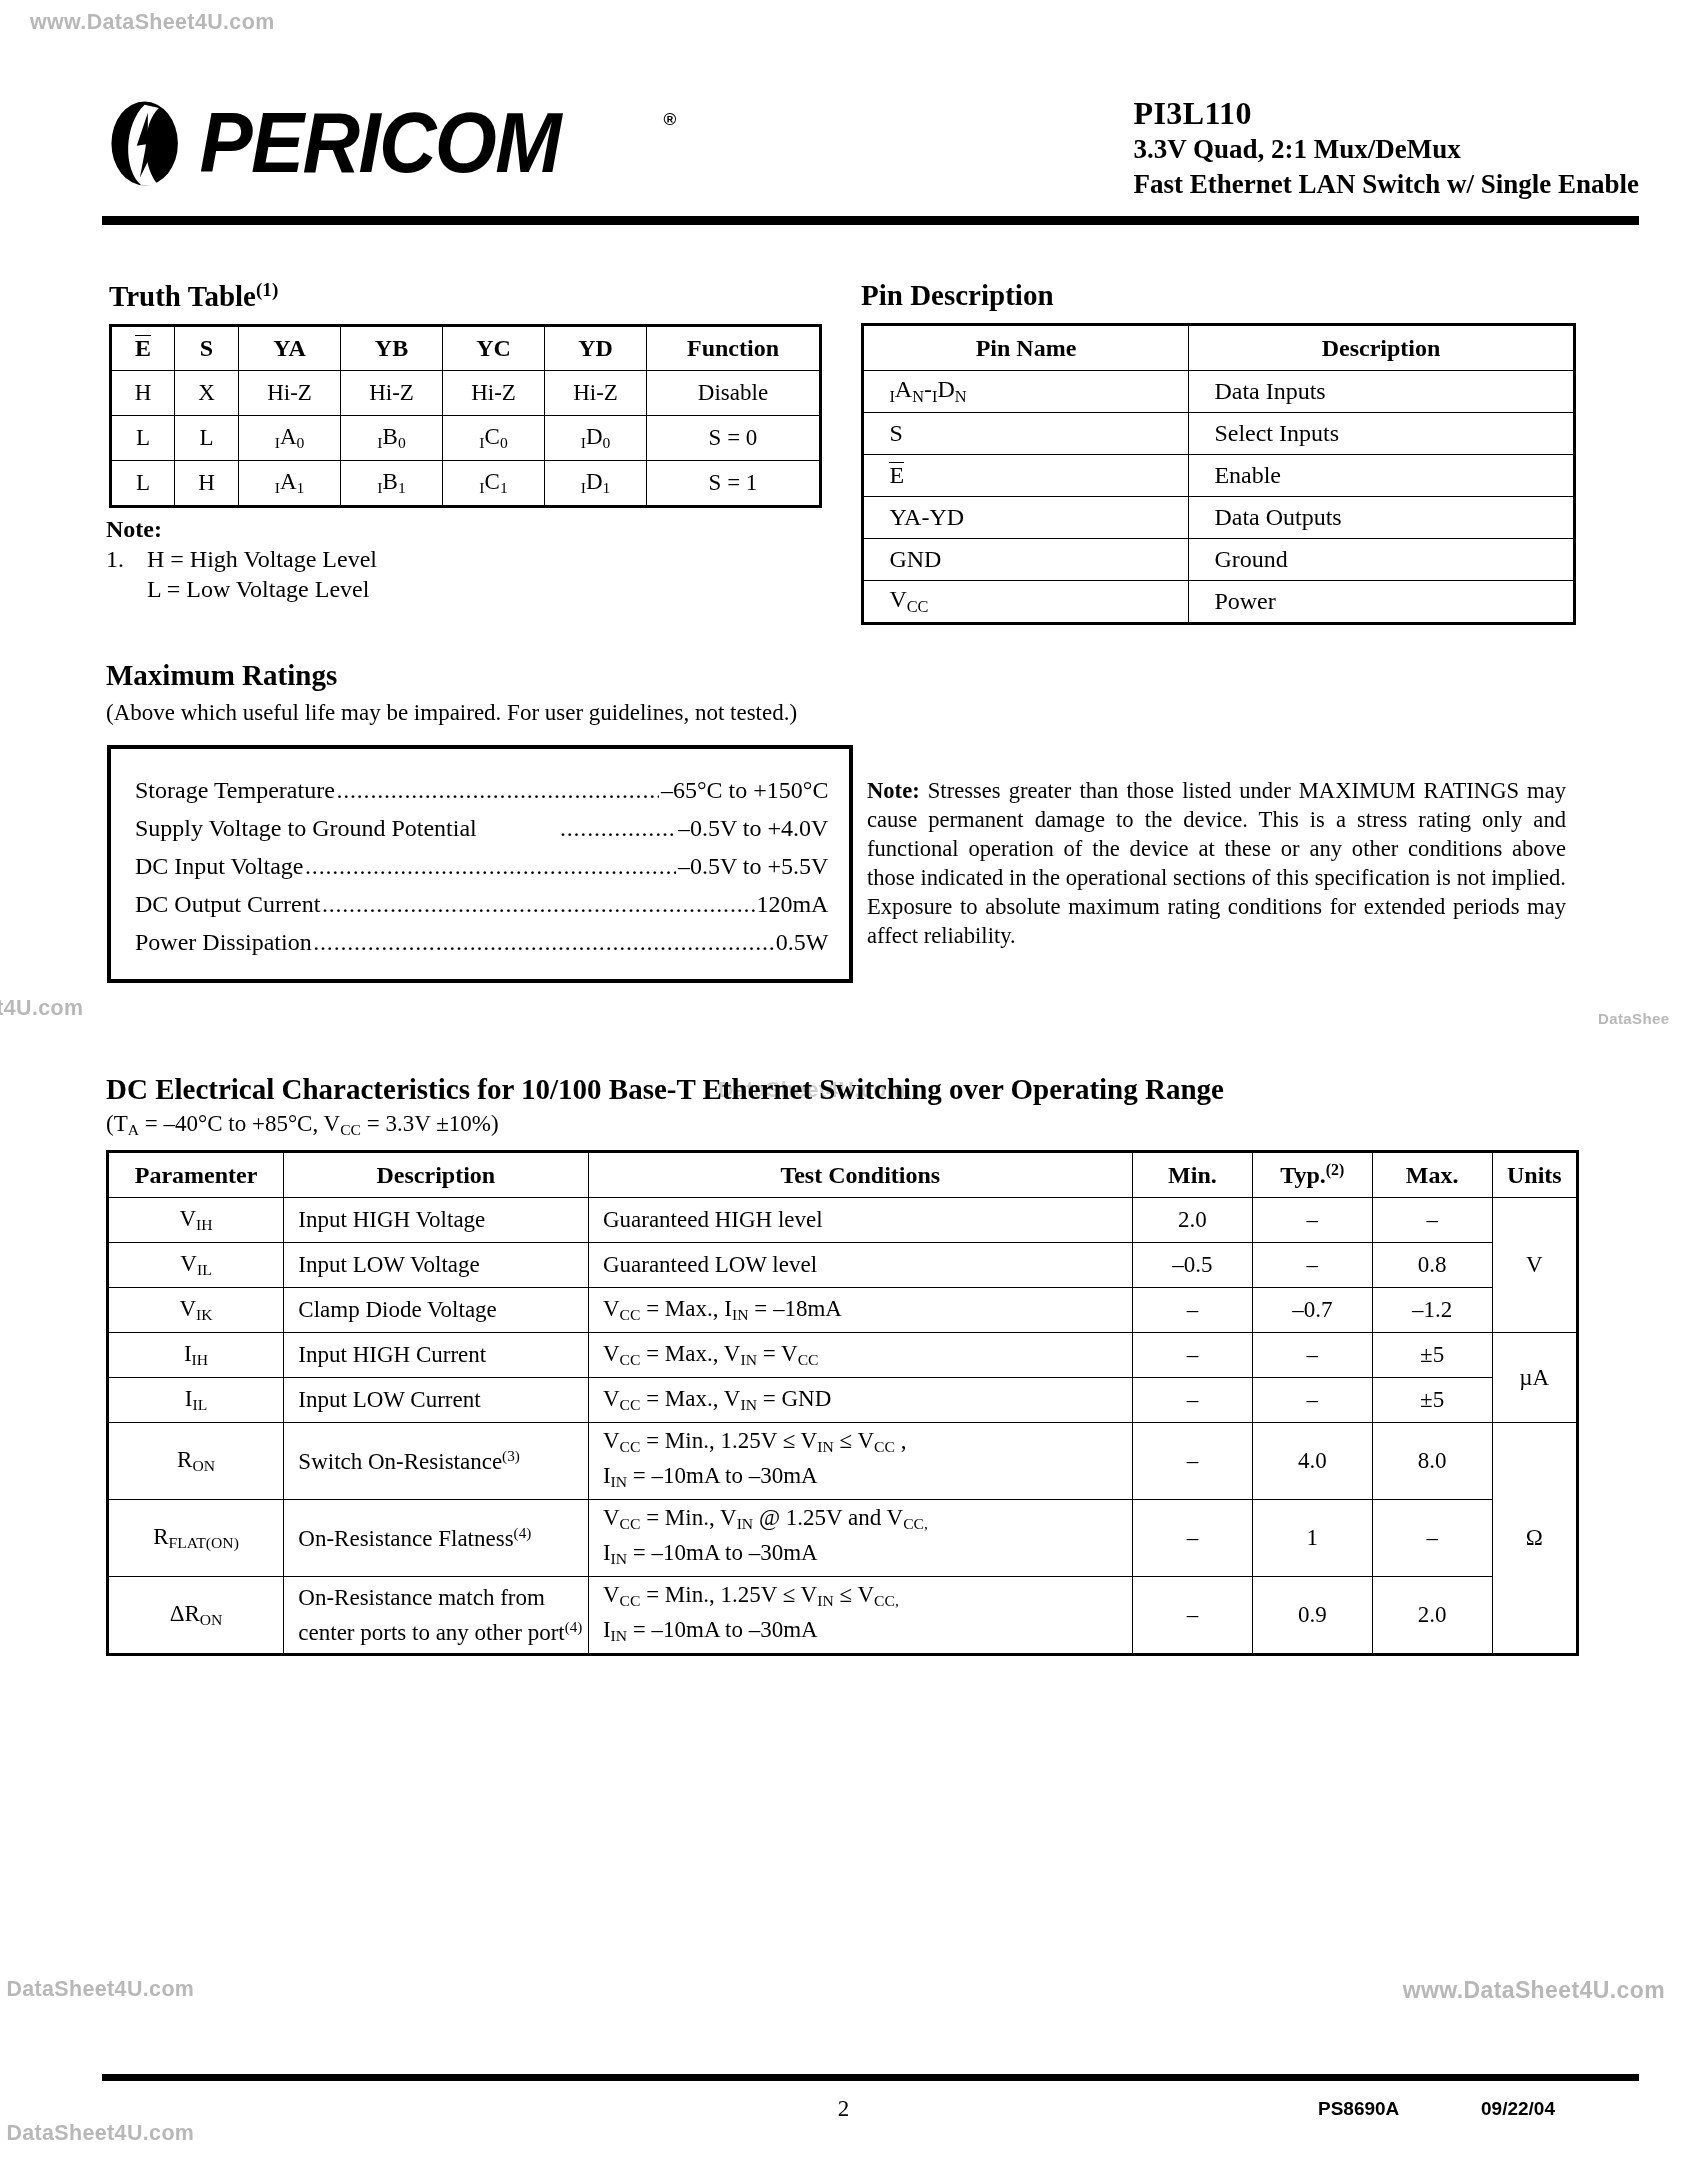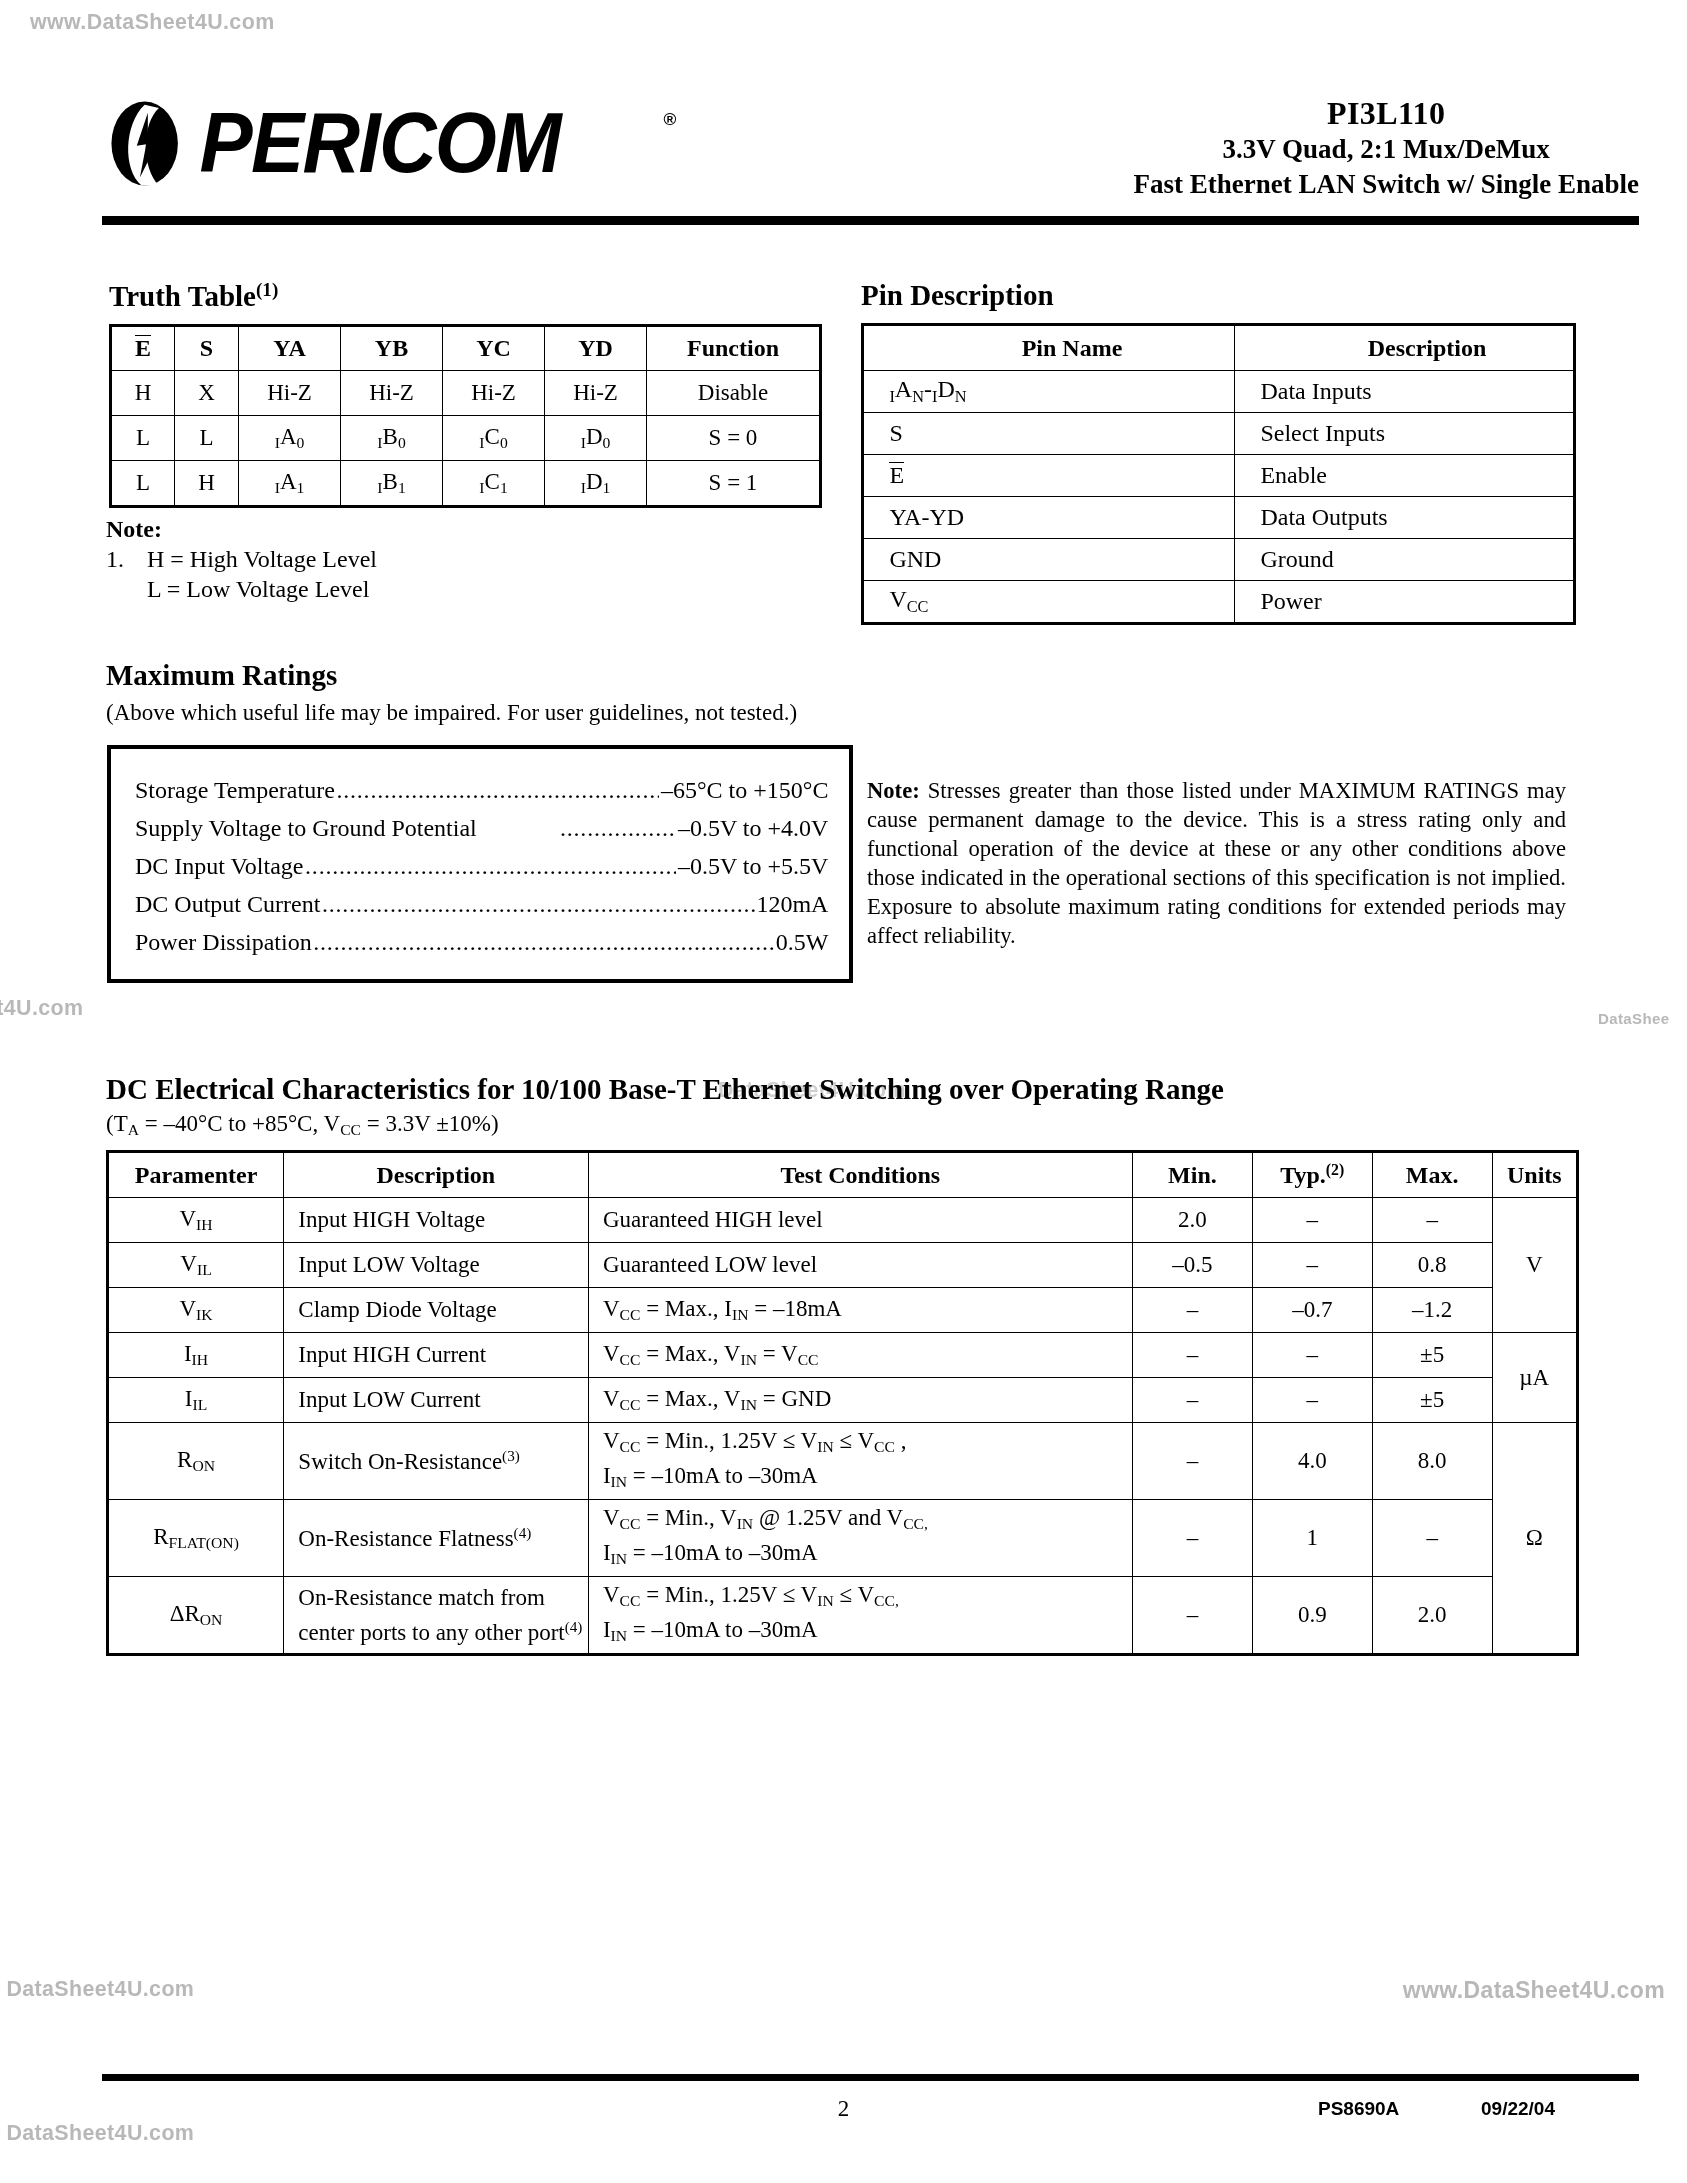--- a/index.html
+++ b/index.html
@@ -20,21 +20,21 @@
   .wm-ml { top:996px; left:-16px; font-size:21.4px; }
   .wm-mr { top:1010px; right:17.5px; font-size:15px; }
   .wm-mc { top:1078px; left:718px; font-size:21.4px; color:#cfcfcf; }
   .wm-bl { top:1977px; left:6.4px;   font-size:21.4px; }
   .wm-br { top:1977px; right:22px; font-size:23px; }
   .wm-vbl{ top:2121px; left:6.4px;   font-size:21.4px; }
 
   
   .logo { position:absolute; left:109px; top:100px; width:587px; height:87px; }
   .logo svg { display:block; }
-  .hdr-right { position:absolute; right:48px; top:95px; text-align:center;
+  .hdr-right { position:absolute; right:48px; top:95px; text-align:left;
                font-family:"Liberation Serif", serif; font-weight:bold; }
   .hdr-pn   { font-size:32px; line-height:37px; letter-spacing:0.4px; }
   .hdr-l1   { font-size:27px; line-height:35px; }
   .hdr-l2   { font-size:27px; line-height:35px; }
   .hdr-rule { position:absolute; left:102px; right:48px; top:216px; height:8.7px; background:#000; }
 
   
   .sec-title { font-family:"Liberation Serif", serif; font-weight:bold; font-size:29px; }
   .sec-sub   { font-size:23px; }
 
@@ -54,21 +54,21 @@
   .pre-i { font-size:.68em; vertical-align:-.28em; }
 
   .note-block { position:absolute; left:106px; top:514px; font-size:24px; line-height:30px; }
   .note-block .nb-h { font-weight:bold; }
   .note-block .nb-row { display:flex; }
   .note-block .nb-num { width:41px; }
 
   
   .pd-wrap { position:absolute; left:861px; top:279px; width:715px; }
   table.pd { width:715px; margin-top:11px; border:3.2px solid #000; }
-  table.pd th { font-weight:bold; height:44px; font-size:24px;padding-left:46px; }
+  table.pd th { font-weight:bold; height:44px; font-size:24px; }
   table.pd td { height:41px; text-align:left; padding-left:25.4px; font-size:24px; }
   table.pd th.c1, table.pd td.c1 { width:324px; }
 
   
   .mr-title { position:absolute; left:106px; top:659px; }
   .mr-sub   { position:absolute; left:106px; top:700px; }
   .mr-box   { position:absolute; left:107px; top:745px; width:738px; height:230px;
               border:4px solid #000; }
   .mr-list  { padding:22px 20.6px 0 24px; font-size:24px; line-height:38px; }
   .mr-line  { display:flex; align-items:flex-start; white-space:nowrap; }

